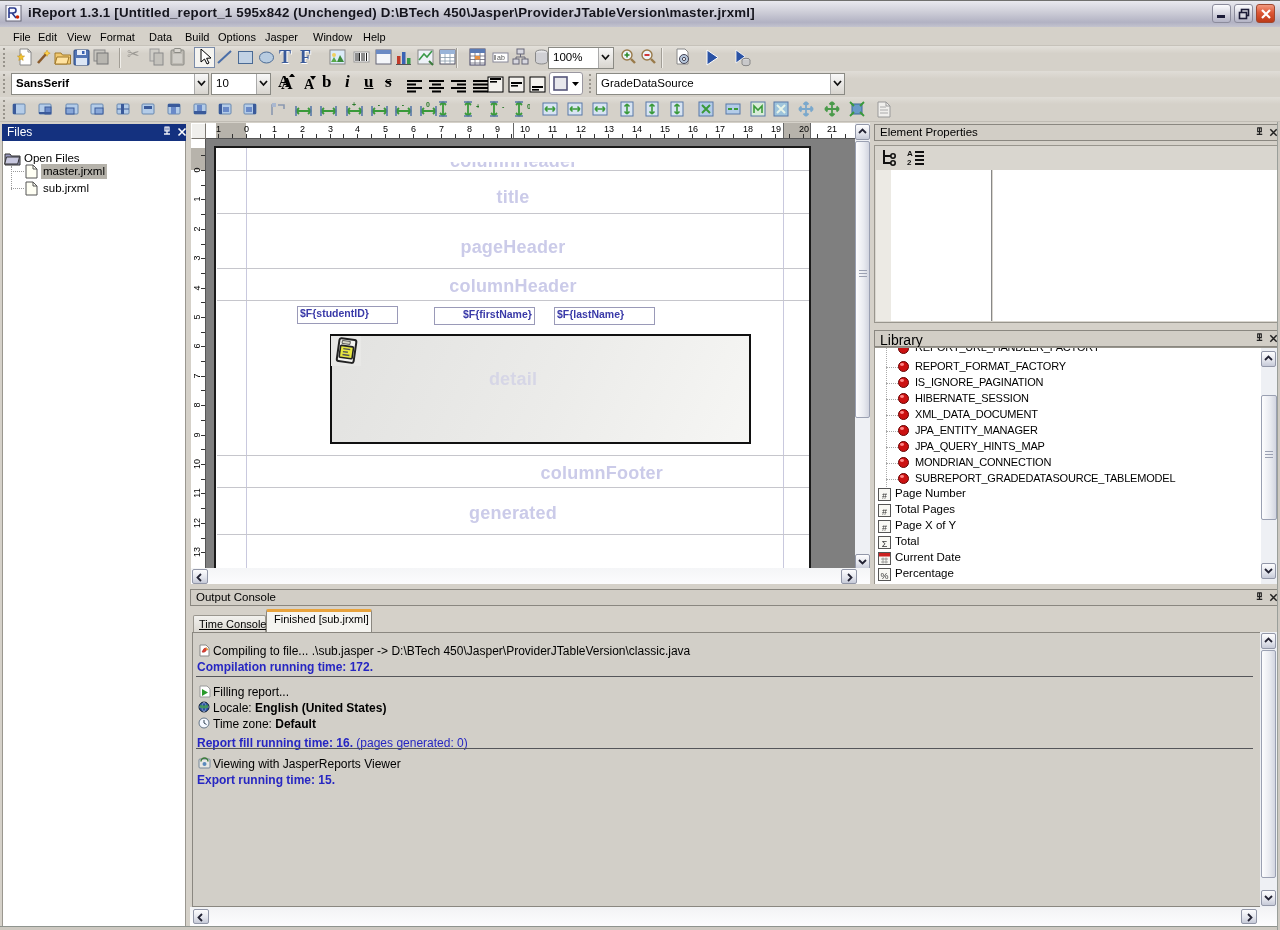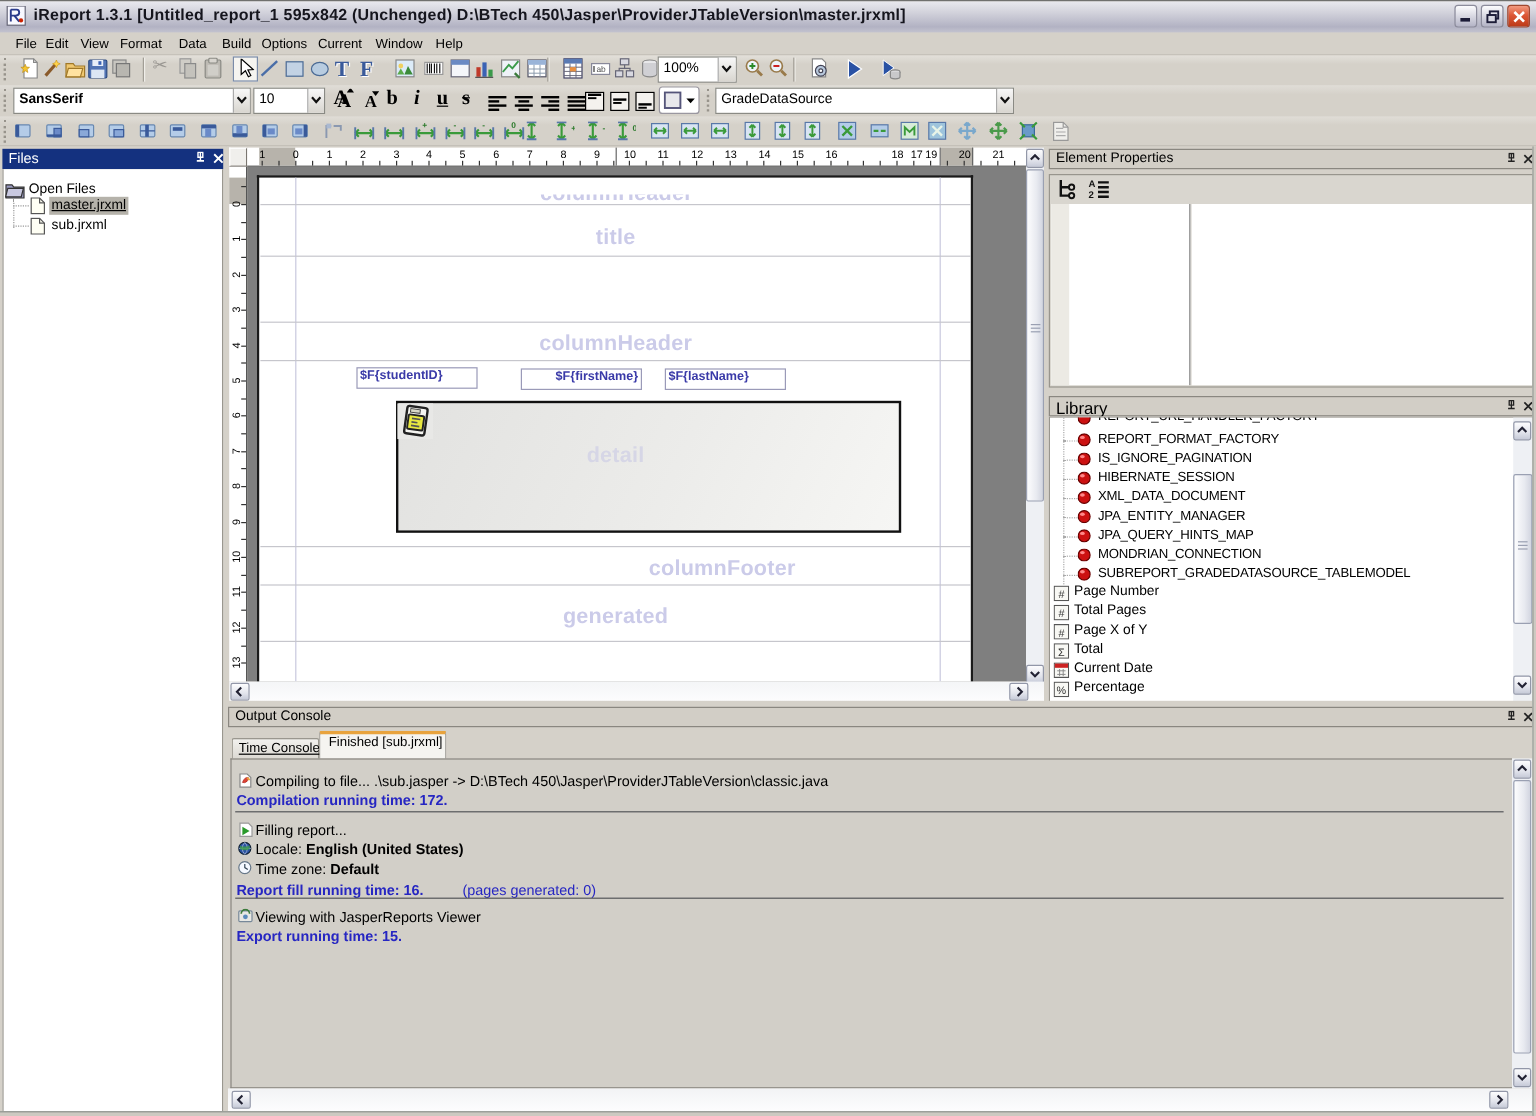--- a/index.html
+++ b/index.html
@@ -29,21 +29,21 @@
       <path d="M2 2 L10 10 M10 2 L2 10" stroke="#fff" stroke-width="2.2"></path>
     </svg>
   </div>
 <div style="position:absolute;left:13px;top:31px;height:14px;font-size:11px;color:#000;">File</div>
 <div style="position:absolute;left:38px;top:31px;height:14px;font-size:11px;color:#000;">Edit</div>
 <div style="position:absolute;left:67px;top:31px;height:14px;font-size:11px;color:#000;">View</div>
 <div style="position:absolute;left:100px;top:31px;height:14px;font-size:11px;color:#000;">Format</div>
 <div style="position:absolute;left:149px;top:31px;height:14px;font-size:11px;color:#000;">Data</div>
 <div style="position:absolute;left:185px;top:31px;height:14px;font-size:11px;color:#000;">Build</div>
 <div style="position:absolute;left:218px;top:31px;height:14px;font-size:11px;color:#000;">Options</div>
-<div style="position:absolute;left:265px;top:31px;height:14px;font-size:11px;color:#000;">Current</div>
+<div style="position:absolute;left:265px;top:31px;height:14px;font-size:11px;color:#000;">Jasper</div>
 <div style="position:absolute;left:313px;top:31px;height:14px;font-size:11px;color:#000;">Window</div>
 <div style="position:absolute;left:363px;top:31px;height:14px;font-size:11px;color:#000;">Help</div>
 <div style="position:absolute;left:0px;top:45px;width:1280px;height:26px;background:linear-gradient(180deg,#e3e0da,#d5d1c9 30%);border-top:1px solid #c6c2ba;"></div>
 <div style="position:absolute;left:0px;top:71px;width:1280px;height:26px;background:linear-gradient(180deg,#e0ddd7,#d5d1c9 30%);"></div>
 <div style="position:absolute;left:0px;top:97px;width:1280px;height:25px;background:linear-gradient(180deg,#e0ddd7,#d5d1c9 30%);border-bottom:1px solid #c0bcb4;"></div>
 <div style="position:absolute;left:3px;top:48px;width:3px;height:19px;border-left:2px dotted #97938b;"></div>
 <div style="position:absolute;left:3px;top:74px;width:3px;height:19px;border-left:2px dotted #97938b;"></div>
 <div style="position:absolute;left:3px;top:100px;width:3px;height:19px;border-left:2px dotted #97938b;"></div>
 <svg style="position:absolute;left:16px;top:48px;width:17px;height:19px;" viewBox="0 0 17 19">
     <path d="M4 1 h8 l3 3 v13 h-11 z" fill="#fff" stroke="#888"></path>
@@ -420,21 +420,21 @@
   </svg>
 <div style="position:absolute;left:24px;top:152px;width:80px;height:14px;font-size:11.5px;color:#000;">Open Files</div>
 <div style="position:absolute;left:11px;top:166px;width:1px;height:24px;border-left:1px dotted #999;"></div>
 <div style="position:absolute;left:11px;top:171px;width:13px;height:1px;border-top:1px dotted #999;"></div>
 <div style="position:absolute;left:11px;top:188px;width:13px;height:1px;border-top:1px dotted #999;"></div>
 <svg style="position:absolute;left:25px;top:164px;width:13px;height:15px;" viewBox="0 0 13 15">
     <path d="M1 1 h7 l4 4 v9 h-11 z" fill="#fffff4" stroke="#555"></path>
     <path d="M8 1 v4 h4" fill="none" stroke="#555"></path>
   </svg>
 <div style="position:absolute;left:41px;top:164px;width:66px;height:15px;background:#b5b2aa;"></div>
-<div style="position:absolute;left:43px;top:165px;width:70px;height:32px;font-size:11.5px;color:#000;text-decoration:underline;">master.jrxml</div>
+<div style="position:absolute;left:43px;top:165px;width:70px;height:32px;font-size:11.5px;color:#000;">master.jrxml</div>
 <svg style="position:absolute;left:25px;top:181px;width:13px;height:15px;" viewBox="0 0 13 15">
     <path d="M1 1 h7 l4 4 v9 h-11 z" fill="#fffff4" stroke="#555"></path>
     <path d="M8 1 v4 h4" fill="none" stroke="#555"></path>
   </svg>
 <div style="position:absolute;left:43px;top:182px;width:70px;height:14px;font-size:11.5px;color:#000;">sub.jrxml</div>
 <div style="position:absolute;left:189px;top:122px;width:683px;height:462px;background:#d5d1c9;"></div>
 <div style="position:absolute;left:191px;top:123px;width:15px;height:16px;background:#f0efec;border:1px solid;border-color:#fff #7a7670 #7a7670 #fff;"></div>
 <div style="position:absolute;left:206px;top:123px;width:649px;height:16px;background:#fff;border-bottom:1px solid #555;"></div>
 <div style="position:absolute;left:216px;top:123px;width:30px;height:15px;background:#b7b3ab;"></div>
 <div style="position:absolute;left:784px;top:123px;width:27px;height:15px;background:#b7b3ab;"></div>
@@ -449,21 +449,21 @@
 <div class="t" style="left:437px;top:124px;width:9px;text-align:center;font-size:9px;color:#000;">7</div>
 <div class="t" style="left:465px;top:124px;width:9px;text-align:center;font-size:9px;color:#000;">8</div>
 <div class="t" style="left:493px;top:124px;width:9px;text-align:center;font-size:9px;color:#000;">9</div>
 <div class="t" style="left:520px;top:124px;width:9px;text-align:center;font-size:9px;color:#000;">10</div>
 <div class="t" style="left:548px;top:124px;width:9px;text-align:center;font-size:9px;color:#000;">11</div>
 <div class="t" style="left:576px;top:124px;width:9px;text-align:center;font-size:9px;color:#000;">12</div>
 <div class="t" style="left:604px;top:124px;width:9px;text-align:center;font-size:9px;color:#000;">13</div>
 <div class="t" style="left:632px;top:124px;width:9px;text-align:center;font-size:9px;color:#000;">14</div>
 <div class="t" style="left:660px;top:124px;width:9px;text-align:center;font-size:9px;color:#000;">15</div>
 <div class="t" style="left:688px;top:124px;width:9px;text-align:center;font-size:9px;color:#000;">16</div>
-<div class="t" style="left:715px;top:124px;width:9px;text-align:center;font-size:9px;color:#000;margin-left:44px;">17</div>
+<div class="t" style="left:715px;top:124px;width:9px;text-align:center;font-size:9px;color:#000;">17</div>
 <div class="t" style="left:743px;top:124px;width:9px;text-align:center;font-size:9px;color:#000;">18</div>
 <div class="t" style="left:771px;top:124px;width:9px;text-align:center;font-size:9px;color:#000;">19</div>
 <div class="t" style="left:799px;top:124px;width:9px;text-align:center;font-size:9px;color:#000;">20</div>
 <div class="t" style="left:827px;top:124px;width:9px;text-align:center;font-size:9px;color:#000;">21</div>
 <div style="position:absolute;left:218px;top:134px;width:1px;height:4px;background:#333;"></div>
 <div style="position:absolute;left:232px;top:134px;width:1px;height:4px;background:#333;"></div>
 <div style="position:absolute;left:246px;top:134px;width:1px;height:4px;background:#333;"></div>
 <div style="position:absolute;left:260px;top:134px;width:1px;height:4px;background:#333;"></div>
 <div style="position:absolute;left:274px;top:134px;width:1px;height:4px;background:#333;"></div>
 <div style="position:absolute;left:288px;top:134px;width:1px;height:4px;background:#333;"></div>
@@ -563,20 +563,21 @@
     <div style="position:absolute;left:11px;top:74px;width:592px;height:1px;background:#c6c6cc;"></div>
     <div style="position:absolute;left:11px;top:129px;width:592px;height:1px;background:#c6c6cc;"></div>
     <div style="position:absolute;left:11px;top:161px;width:592px;height:1px;background:#c6c6cc;"></div>
     <div style="position:absolute;left:11px;top:316px;width:592px;height:1px;background:#c6c6cc;"></div>
     <div style="position:absolute;left:11px;top:348px;width:592px;height:1px;background:#c6c6cc;"></div>
     <div style="position:absolute;left:11px;top:395px;width:592px;height:1px;background:#c6c6cc;"></div>
     <div style="position:absolute;left:244px;top:23px;width:126px;height:7px;overflow:hidden;">
       <div class="ghost" style="left:0;top:-11px;width:126px;text-align:center;">columnHeader</div>
     </div>
     <div class="ghost" style="left:157px;top:48px;width:300px;text-align:center;">title</div>
+    <div class="ghost" style="left:157px;top:98px;width:300px;text-align:center;">pageHeader</div>
     <div class="ghost" style="left:157px;top:137px;width:300px;text-align:center;">columnHeader</div>
     <div class="ghost" style="left:157px;top:324px;width:300px;text-align:right;">columnFooter</div>
     <div class="ghost" style="left:157px;top:364px;width:300px;text-align:center;">generated</div>
     <div style="position:absolute;left:91px;top:167px;width:101px;height:18px;background:#fff;border:1px solid #9a9ab8;"></div>
     <div style="position:absolute;left:94px;top:168px;width:97px;height:12px;font-size:10.5px;font-weight:bold;color:#3a3aa8;">$F{studentID}</div>
     <div style="position:absolute;left:228px;top:168px;width:101px;height:18px;background:#fff;border:1px solid #9a9ab8;"></div>
     <div style="position:absolute;left:231px;top:169px;width:97px;height:12px;font-size:10.5px;font-weight:bold;color:#3a3aa8;margin-left:26px;">$F{firstName}</div>
     <div style="position:absolute;left:348px;top:168px;width:101px;height:18px;background:#fff;border:1px solid #9a9ab8;"></div>
     <div style="position:absolute;left:351px;top:169px;width:97px;height:12px;font-size:10.5px;font-weight:bold;color:#3a3aa8;">$F{lastName}</div>
     <div style="position:absolute;left:124px;top:195px;width:421px;height:110px;background:linear-gradient(115deg,#e2e2e0 0%,#ececea 55%,#f6f6f4 100%);border:2px solid #111;"></div>
@@ -789,20 +790,20 @@
     <circle cx="6" cy="6" r="5" fill="#2a52a4" stroke="#123"></circle>
     <path d="M1 6 h10 M6 1 a7 7 0 0 1 0 10 M6 1 a7 7 0 0 0 0 10" stroke="#9ac" stroke-width="0.8" fill="none"></path>
     <path d="M2 3.5 q3 2 8 0 v3 q-4 2 -8 0z" fill="#3a9a4a" opacity="0.8"></path>
   </svg>
 <div style="position:absolute;left:213px;top:701px;width:500px;height:14px;font-size:12px;color:#000;">Locale: <b>English (United States)</b></div>
 <svg style="position:absolute;left:198px;top:717px;width:12px;height:12px;" viewBox="0 0 12 12">
     <circle cx="6" cy="6" r="5" fill="#f4f8ff" stroke="#678"></circle>
     <path d="M6 3 v3 l2.5 1.5" stroke="#345" stroke-width="1" fill="none"></path>
   </svg>
 <div style="position:absolute;left:213px;top:717px;width:500px;height:14px;font-size:12px;color:#000;">Time zone: <b>Default</b></div>
-<div style="position:absolute;left:197px;top:733px;width:600px;height:14px;"><span style="font-size:12px;color:#2626c2;font-weight:bold;">Report fill running time: 16.</span><span style="font-size:12px;color:#2626c2;margin-left:29px;"> (pages generated: 0)</span></div>
+<div style="position:absolute;left:197px;top:733px;width:600px;height:14px;"><span style="font-size:12px;color:#2626c2;font-weight:bold;">Report fill running time: 16.</span><span style="font-size:12px;color:#2626c2;"> (pages generated: 0)</span></div>
 <div style="position:absolute;left:196px;top:748px;width:1057px;height:1px;background:#55565a;"></div>
 <svg style="position:absolute;left:198px;top:757px;width:13px;height:13px;" viewBox="0 0 13 13">
     <rect x="1" y="2" width="11" height="9" rx="1" fill="#e8e8e4" stroke="#789"></rect>
     <path d="M3 4.5 a3.5 3.5 0 0 1 7 0" fill="none" stroke="#3a7a3a" stroke-width="1.4"></path>
     <circle cx="6.5" cy="7" r="2" fill="#5a8abc"></circle>
   </svg>
 <div style="position:absolute;left:213px;top:757px;width:500px;height:14px;font-size:12px;color:#000;">Viewing with JasperReports Viewer</div>
 <div style="position:absolute;left:197px;top:773px;width:500px;height:14px;font-size:12px;color:#2626c2;font-weight:bold;">Export running time: 15.</div>
 </body></html>

